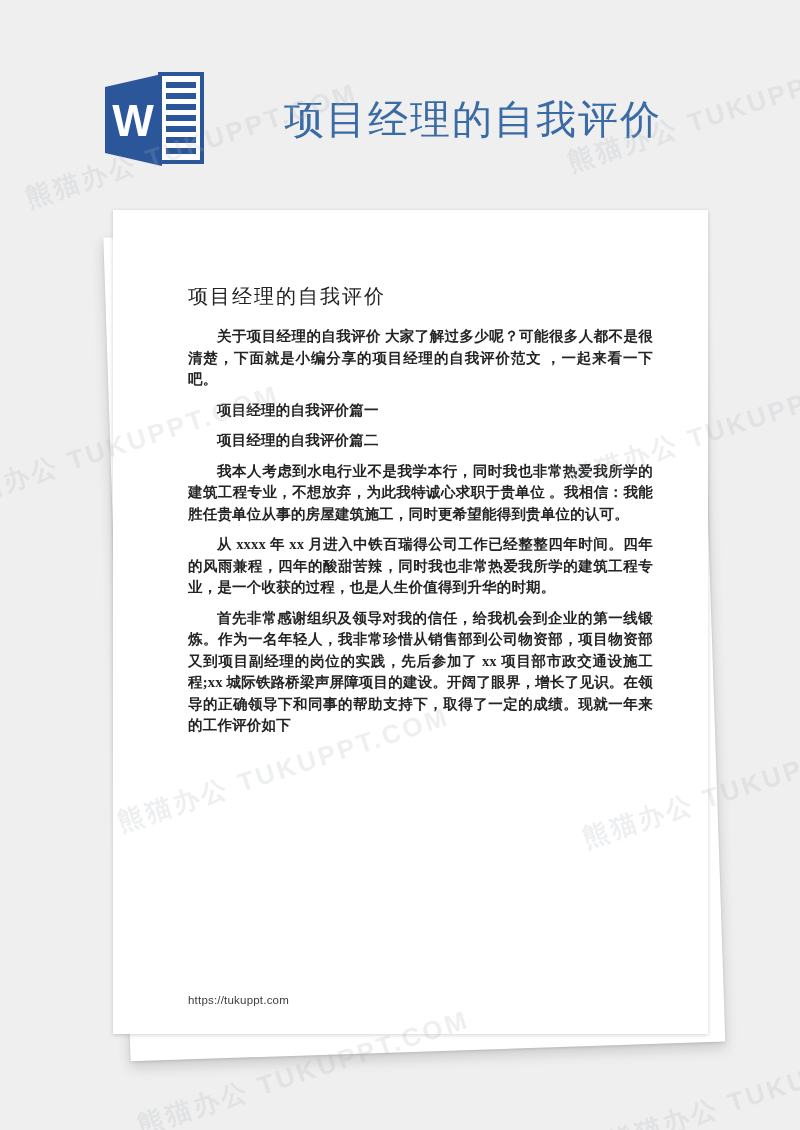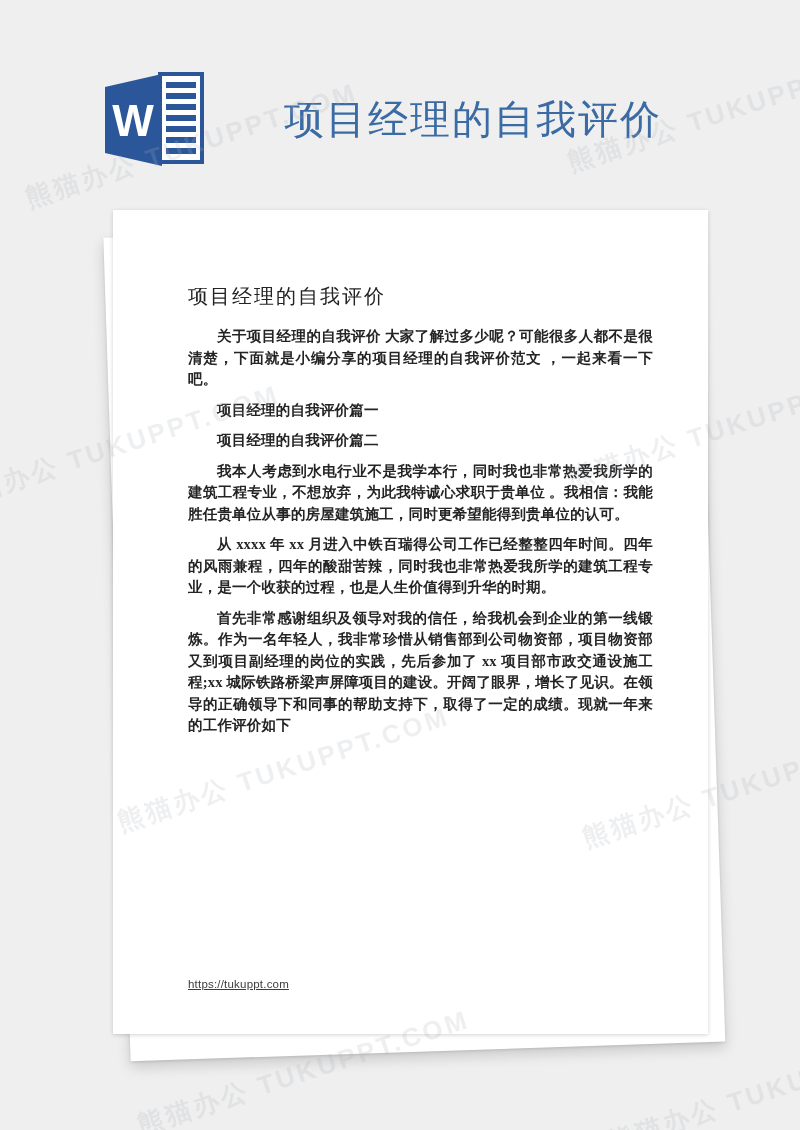--- a/index.html
+++ b/index.html
@@ -43,22 +43,22 @@
     color:#232323; margin:0 0 16px 0;
   }
   .doc-body { height:640px; overflow:hidden;font-weight:bold; }
   .doc-body p {
     font-family:"Liberation Serif","DejaVu Serif",serif;
     font-size:14.5px; line-height:21.5px; letter-spacing:.2px;
     color:#242424; text-indent:2em; text-align:justify;
     margin:0 0 9px 0;
   }
   .footer-url {
-    position:absolute; left:75px; bottom:44px;
-    font-size:11.5px; color:#3c3c3c; letter-spacing:.2px;text-decoration:underline;
+    position:absolute; left:75px; bottom:28px;
+    font-size:11.5px; color:#3c3c3c; letter-spacing:.2px;
   }
 
   
   .wm-layer { position:absolute; inset:0; z-index:5; pointer-events:none; }
   .wm {
     position:absolute; white-space:nowrap;
     font-size:26px; font-weight:700; letter-spacing:3px;
     color:rgba(170,176,184,0.20);
     transform:rotate(-18deg);
   }

